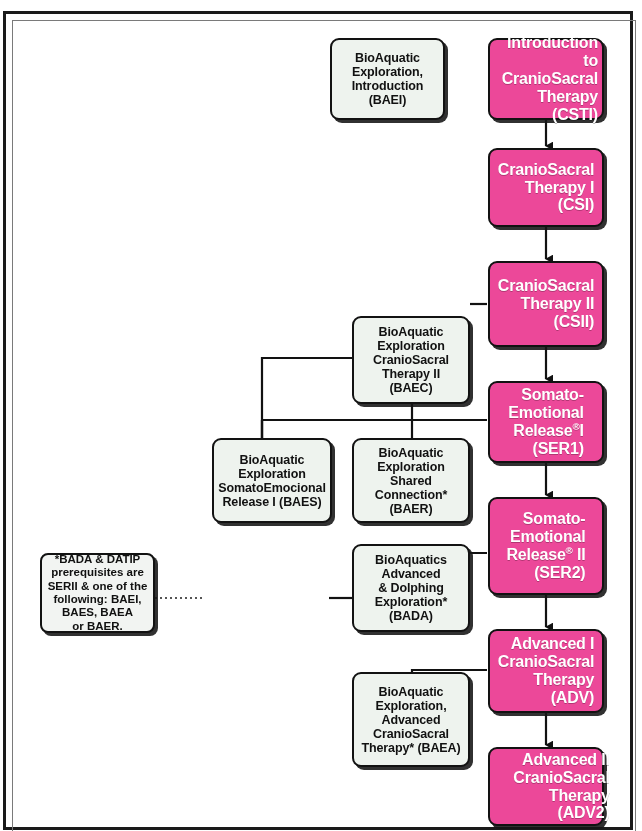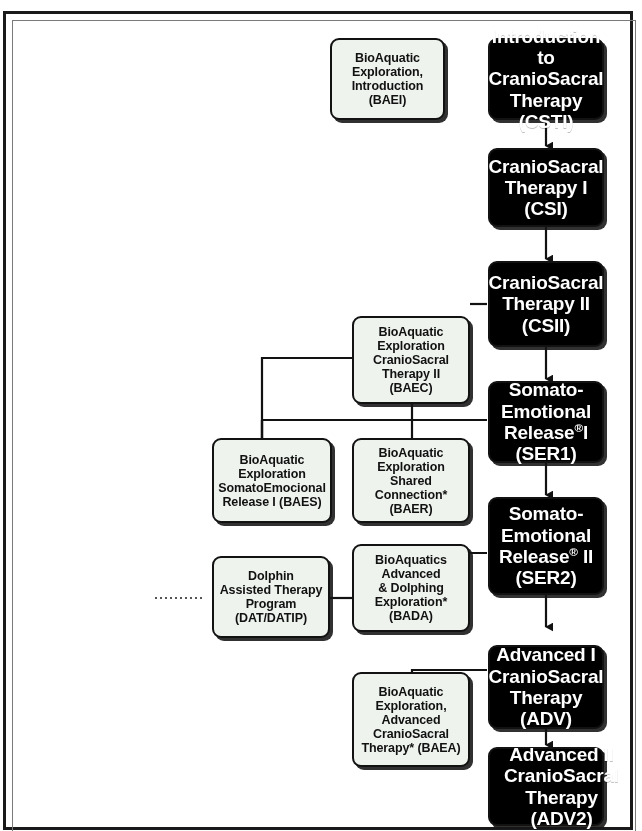--- a/index.html
+++ b/index.html
@@ -44,26 +44,27 @@
     align-items:center;
     justify-content:center;
     text-align:center;
     line-height:1.12;
     box-shadow:3px 3px 0 rgba(20,20,20,.88);
     z-index:5;
   }
   .node .lbl{display:block;padding:0 4px;}
 
   .teal{
-    background:#000000;
+    background:#ec4899;
     color:#ffffff;
     font-weight:bold;
-    font-size:19px;
+    font-size:16px;
     letter-spacing:-0.2px;
     text-shadow:0 1px 0 rgba(0,0,0,.25);
+    text-align:right;
   }
   .pale{
     background:#eef3ee;
     color:#111111;
     font-weight:bold;
     font-size:12.5px;
     letter-spacing:-0.1px;
   }
   .note{
     background:#f2f4f2;
@@ -156,30 +157,30 @@
   </div>
 
   <div class="node pale" style="left:352px;top:430px;width:118px;height:85px;">
     <span class="lbl">BioAquatic<br>Exploration<br>Shared<br>Connection*<br>(BAER)</span>
   </div>
 
   <div class="node teal" style="left:488px;top:489px;width:116px;height:98px;">
     <span class="lbl">Somato-<br>Emotional<br>Release<sup>®</sup> II<br>(SER2)</span>
   </div>
 
+  <div class="node note" style="left:40px;top:545px;width:115px;height:80px;">
+    <span class="lbl">*BADA &amp; DATIP<br>prerequisites are<br>SERII &amp; one of the<br>following: BAEI,<br>BAES, BAEA<br>or BAER.</span>
+  </div>
 
-  <div class="node pale" style="left:212px;top:548px;width:118px;height:82px;">
-    <span class="lbl">Dolphin<br>Assisted Therapy<br>Program<br>(DAT/DATIP)</span>
-  </div>
 
   <div class="node pale" style="left:352px;top:536px;width:118px;height:88px;">
     <span class="lbl">BioAquatics<br>Advanced<br>&amp; Dolphing<br>Exploration*<br>(BADA)</span>
   </div>
 
-  <div class="node teal" style="left:488px;top:637px;width:116px;height:84px;">
+  <div class="node teal" style="left:488px;top:621px;width:116px;height:84px;">
     <span class="lbl">Advanced I<br>CranioSacral<br>Therapy<br>(ADV)</span>
   </div>
 
   <div class="node pale" style="left:352px;top:664px;width:118px;height:95px;">
     <span class="lbl">BioAquatic<br>Exploration,<br>Advanced<br>CranioSacral<br>Therapy* (BAEA)</span>
   </div>
 
   <div class="node teal" style="left:488px;top:739px;width:116px;height:79px;padding-left:31px;">
     <span class="lbl">Advanced II<br>CranioSacral<br>Therapy<br>(ADV2)</span>
   </div>

